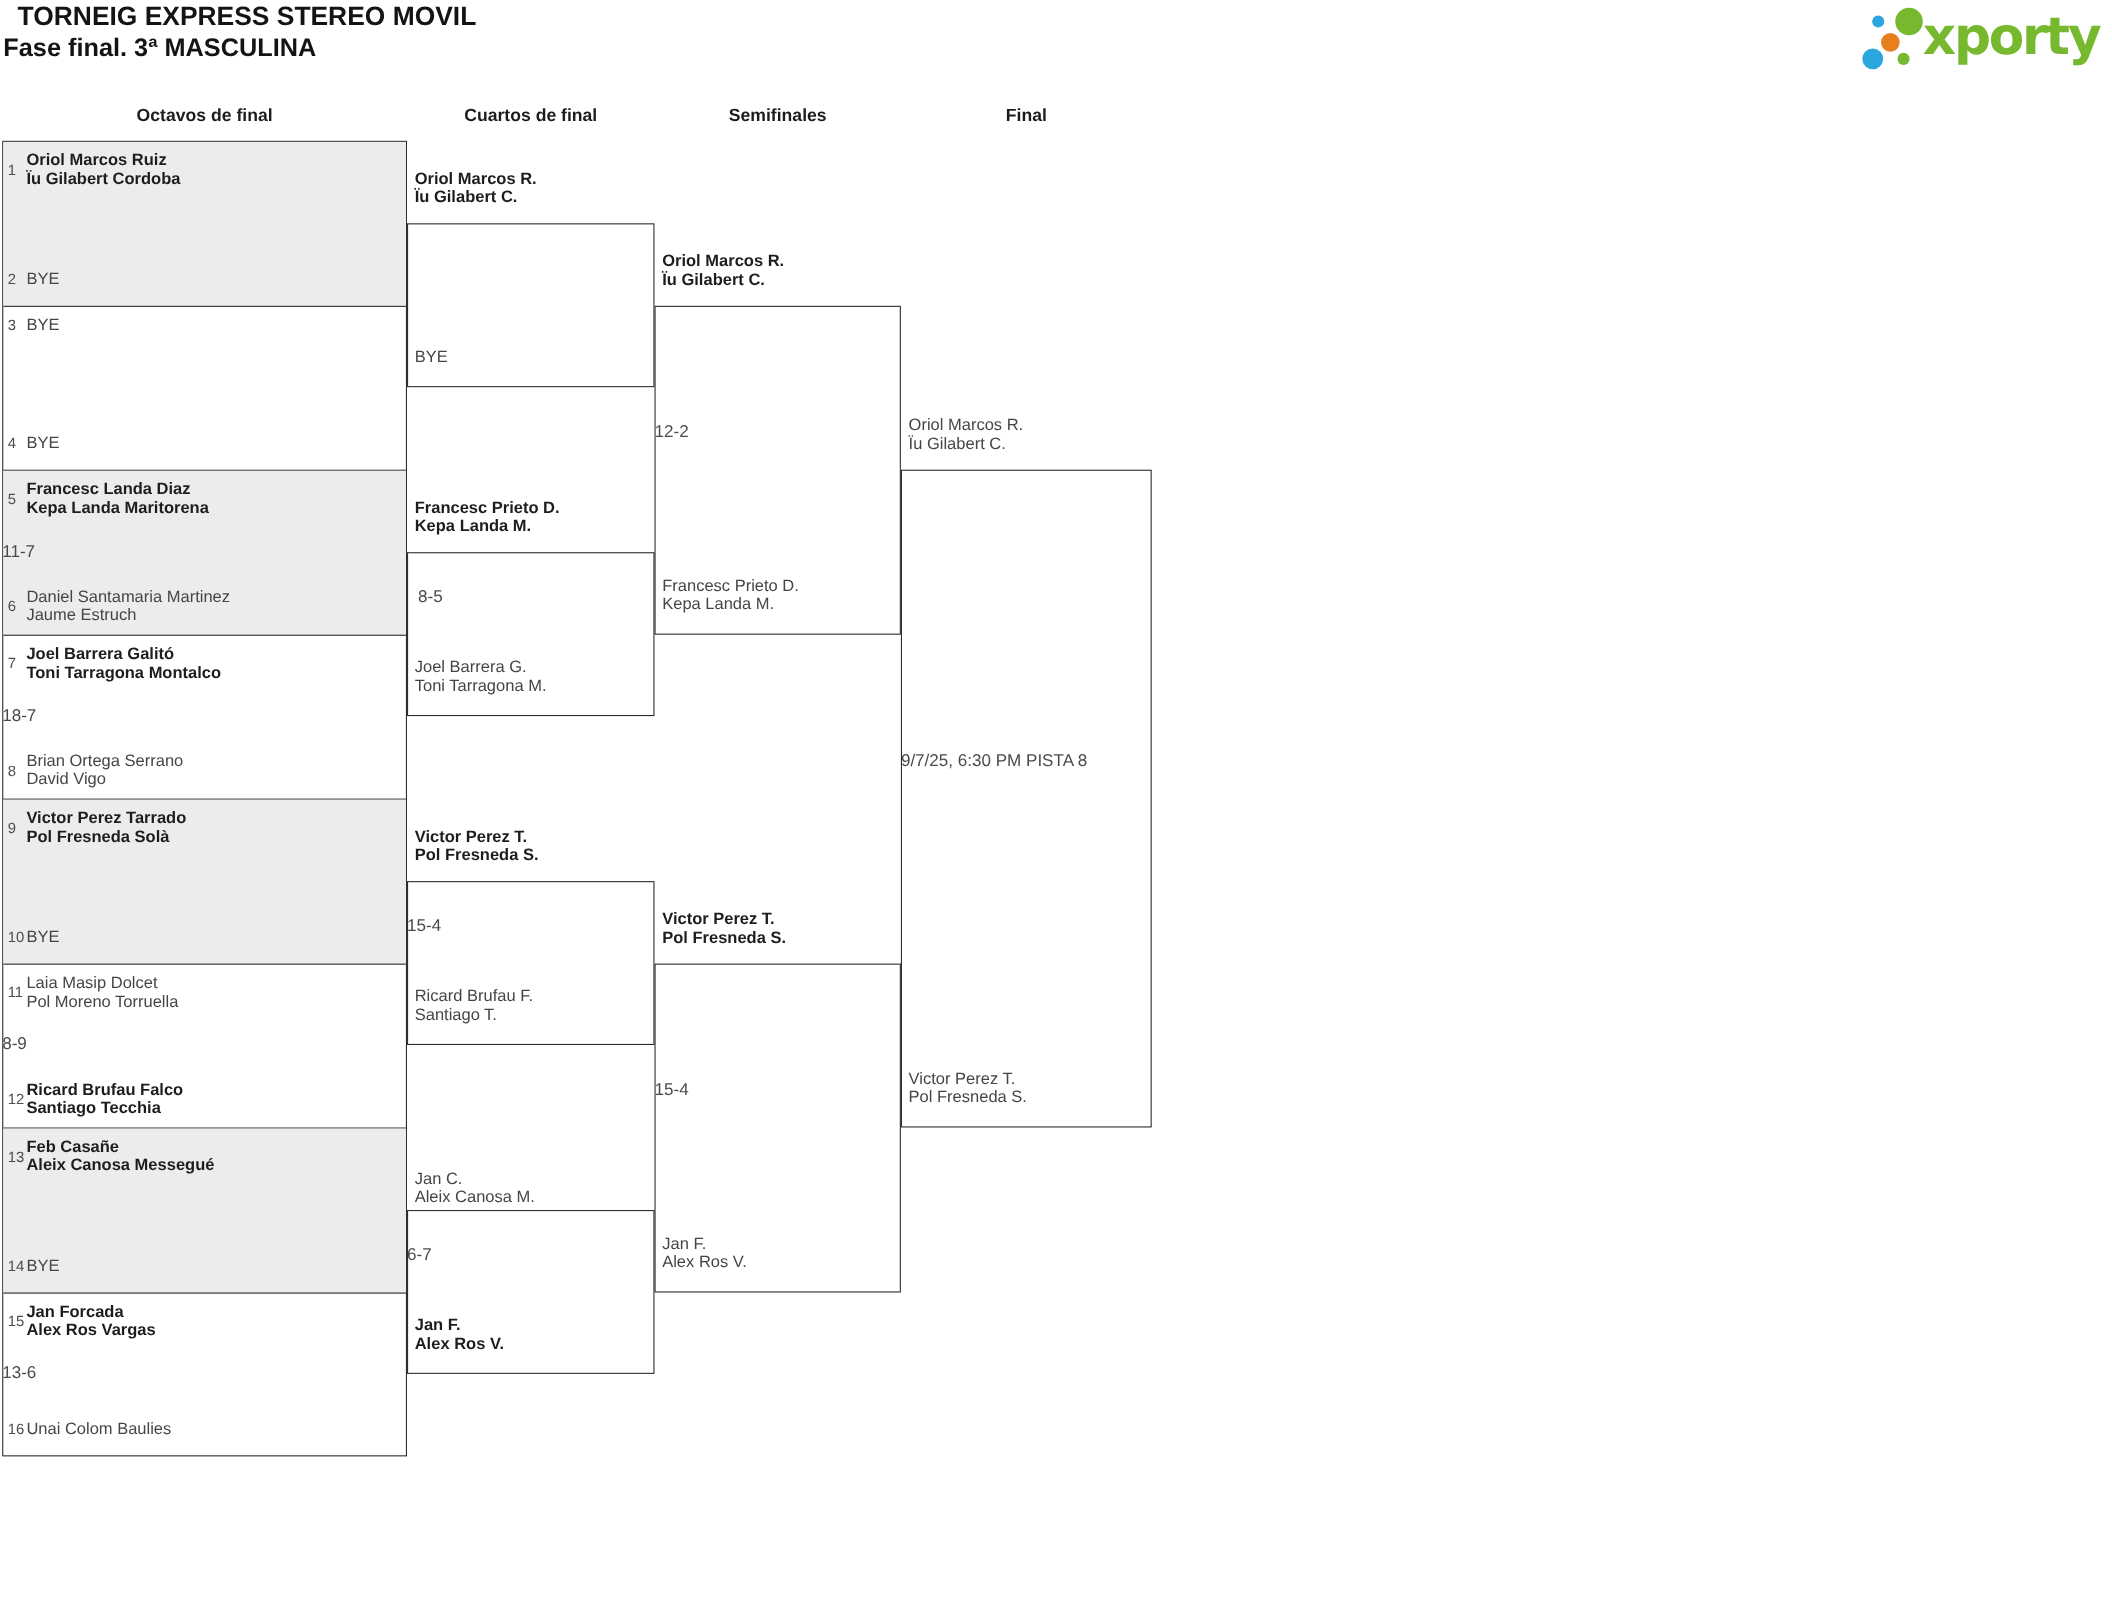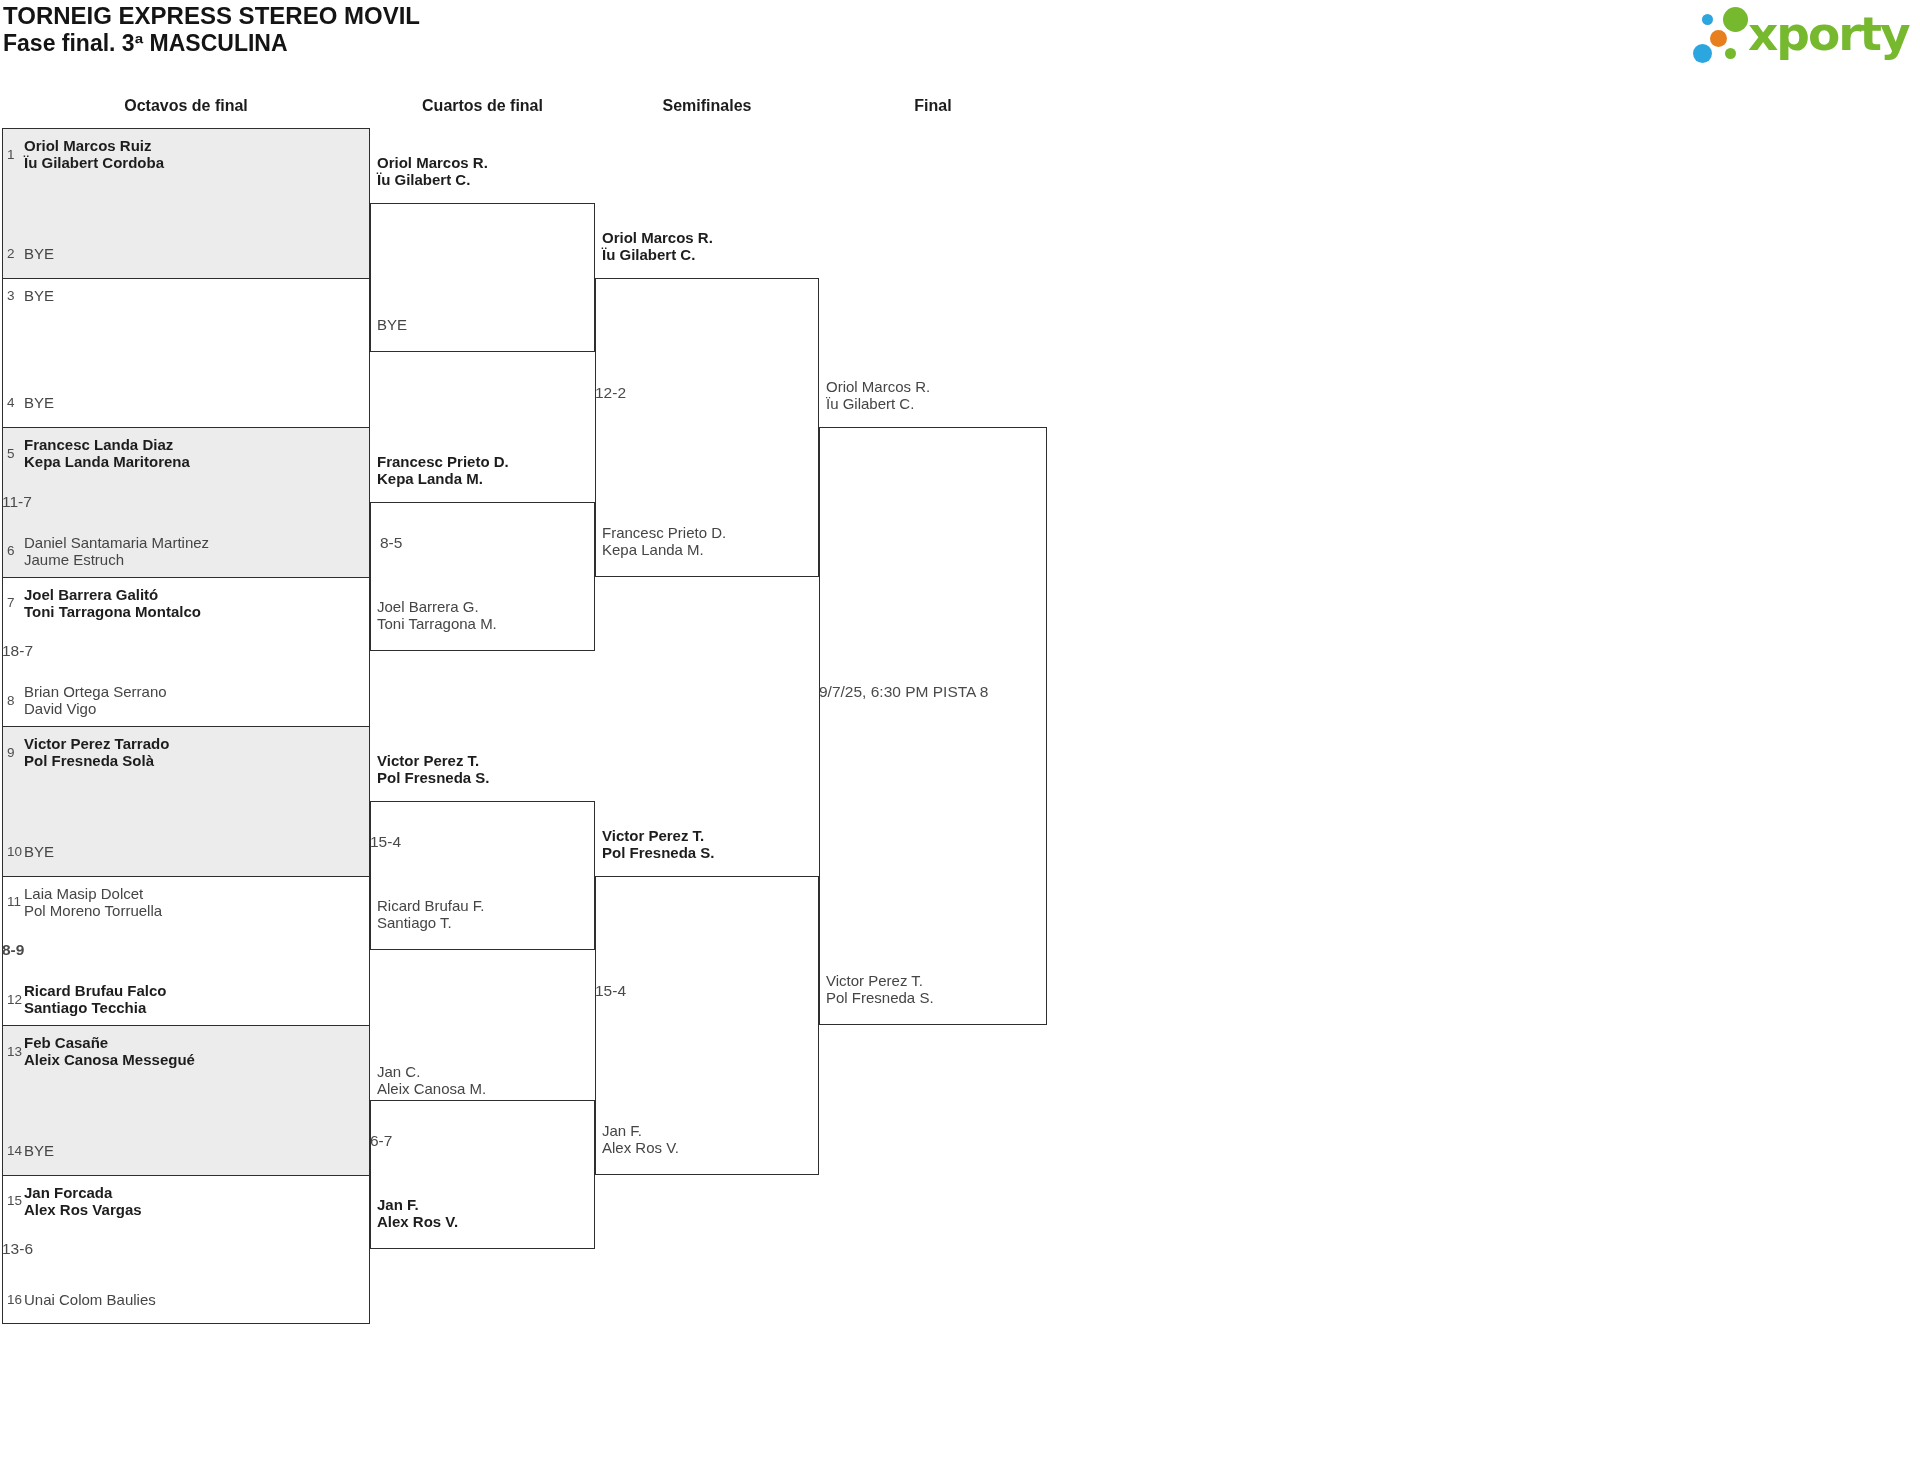--- a/index.html
+++ b/index.html
@@ -1,19 +1,19 @@
 <!DOCTYPE html>
 <html><head>
 <meta charset="utf-8">
 <style>
   html,body{margin:0;padding:0;background:#fff}
   .page{position:relative;width:1920px;height:1459px;background:#fff;overflow:hidden;
         font-family:"Liberation Sans",sans-serif;color:#222}
 
-  .title{position:absolute;left:3px;top:2px;font-size:24px;font-weight:700;color:#141414;white-space:nowrap}
+  .title{position:absolute;left:16px;top:2px;font-size:24px;font-weight:700;color:#141414;white-space:nowrap}
   .subtitle{position:absolute;left:3px;top:30px;font-size:23px;font-weight:700;color:#141414;white-space:nowrap}
 
   .round-header{position:absolute;top:97px;transform:translateX(-50%);
                 font-size:16px;font-weight:600;color:#1c1c1c;white-space:nowrap}
 
   .oct-col{position:absolute;border:1px solid #2e2e2e;box-sizing:border-box;background:#fff}
   .oct-cell{position:absolute;left:0;width:100%;box-sizing:border-box}
   .oct-cell.shaded{background:#ececec}
   .oct-cell.sep{border-bottom:1px solid #2e2e2e}
 
@@ -146,21 +146,21 @@
           <div>Pol Moreno Torruella</div>
         </div>
       </div>
       <div class="entry" style="left: 7px; top: 982px; width: 350px;">
         <div class="seed" style="width: 17px;">12</div>
         <div class="names winner">
           <div>Ricard Brufau Falco</div>
           <div>Santiago Tecchia</div>
         </div>
       </div>
-      <div class="score" style="left: 2px; width: 368px; top: 941.25px; font-weight: bold;">8-9</div>
+      <div class="score" style="left: 2px; width: 368px; top: 941.25px;">8-9</div>
       <div class="entry" style="left: 7px; top: 1034px; width: 350px;">
         <div class="seed" style="width: 17px;">13</div>
         <div class="names winner">
           <div>Feb Casañe</div>
           <div>Aleix Canosa Messegué</div>
         </div>
       </div>
       <div class="entry" style="left: 7px; top: 1141.5px; width: 350px;">
         <div class="seed" style="width: 17px;">14</div>
         <div class="names">

